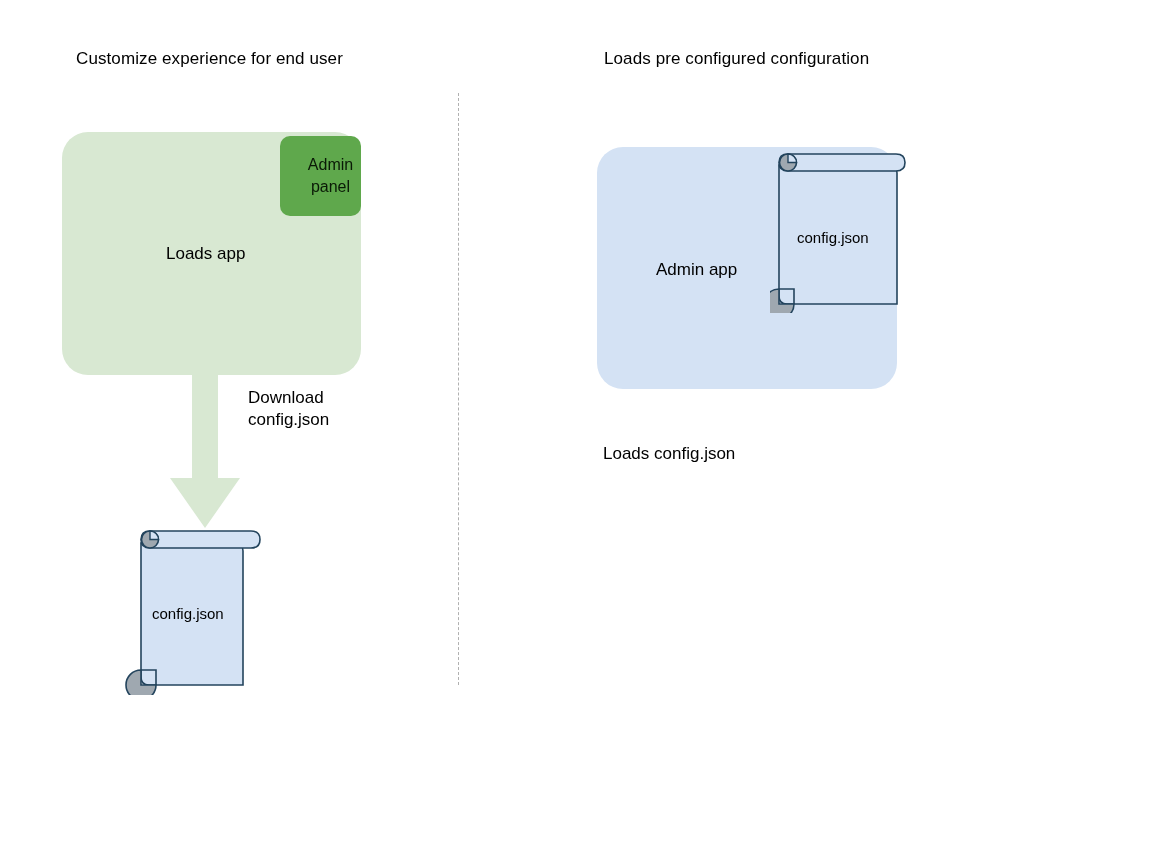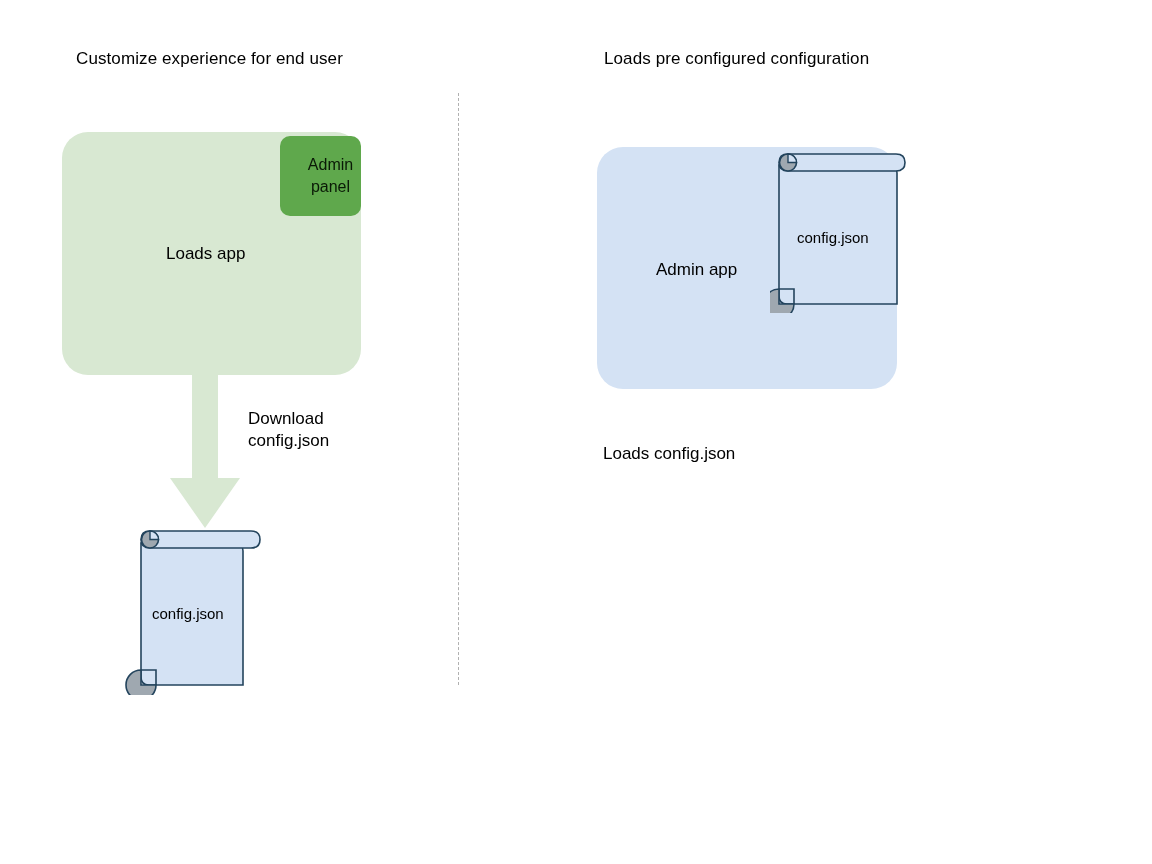--- a/index.html
+++ b/index.html
@@ -106,21 +106,21 @@
     top: 372px;
     width: 70px;
     height: 156px;
   }
   .arrow-label {
     font-size: 17px;
     line-height: 22px;
     color: #000000;
     white-space: pre-line;
   }
-  #download-arrow-label { left: 248px; top: 408px; }
+  #download-arrow-label { left: 248px; top: 387px; }
 
   
   .scroll-doc {
     position: absolute;
   }
   #config-doc-left  { left: 118px; top: 525px; width: 150px; height: 170px; }
   #config-doc-right { left: 770px; top: 148px; width: 145px; height: 165px; }
 
   .doc-label {
     font-size: 15px;

